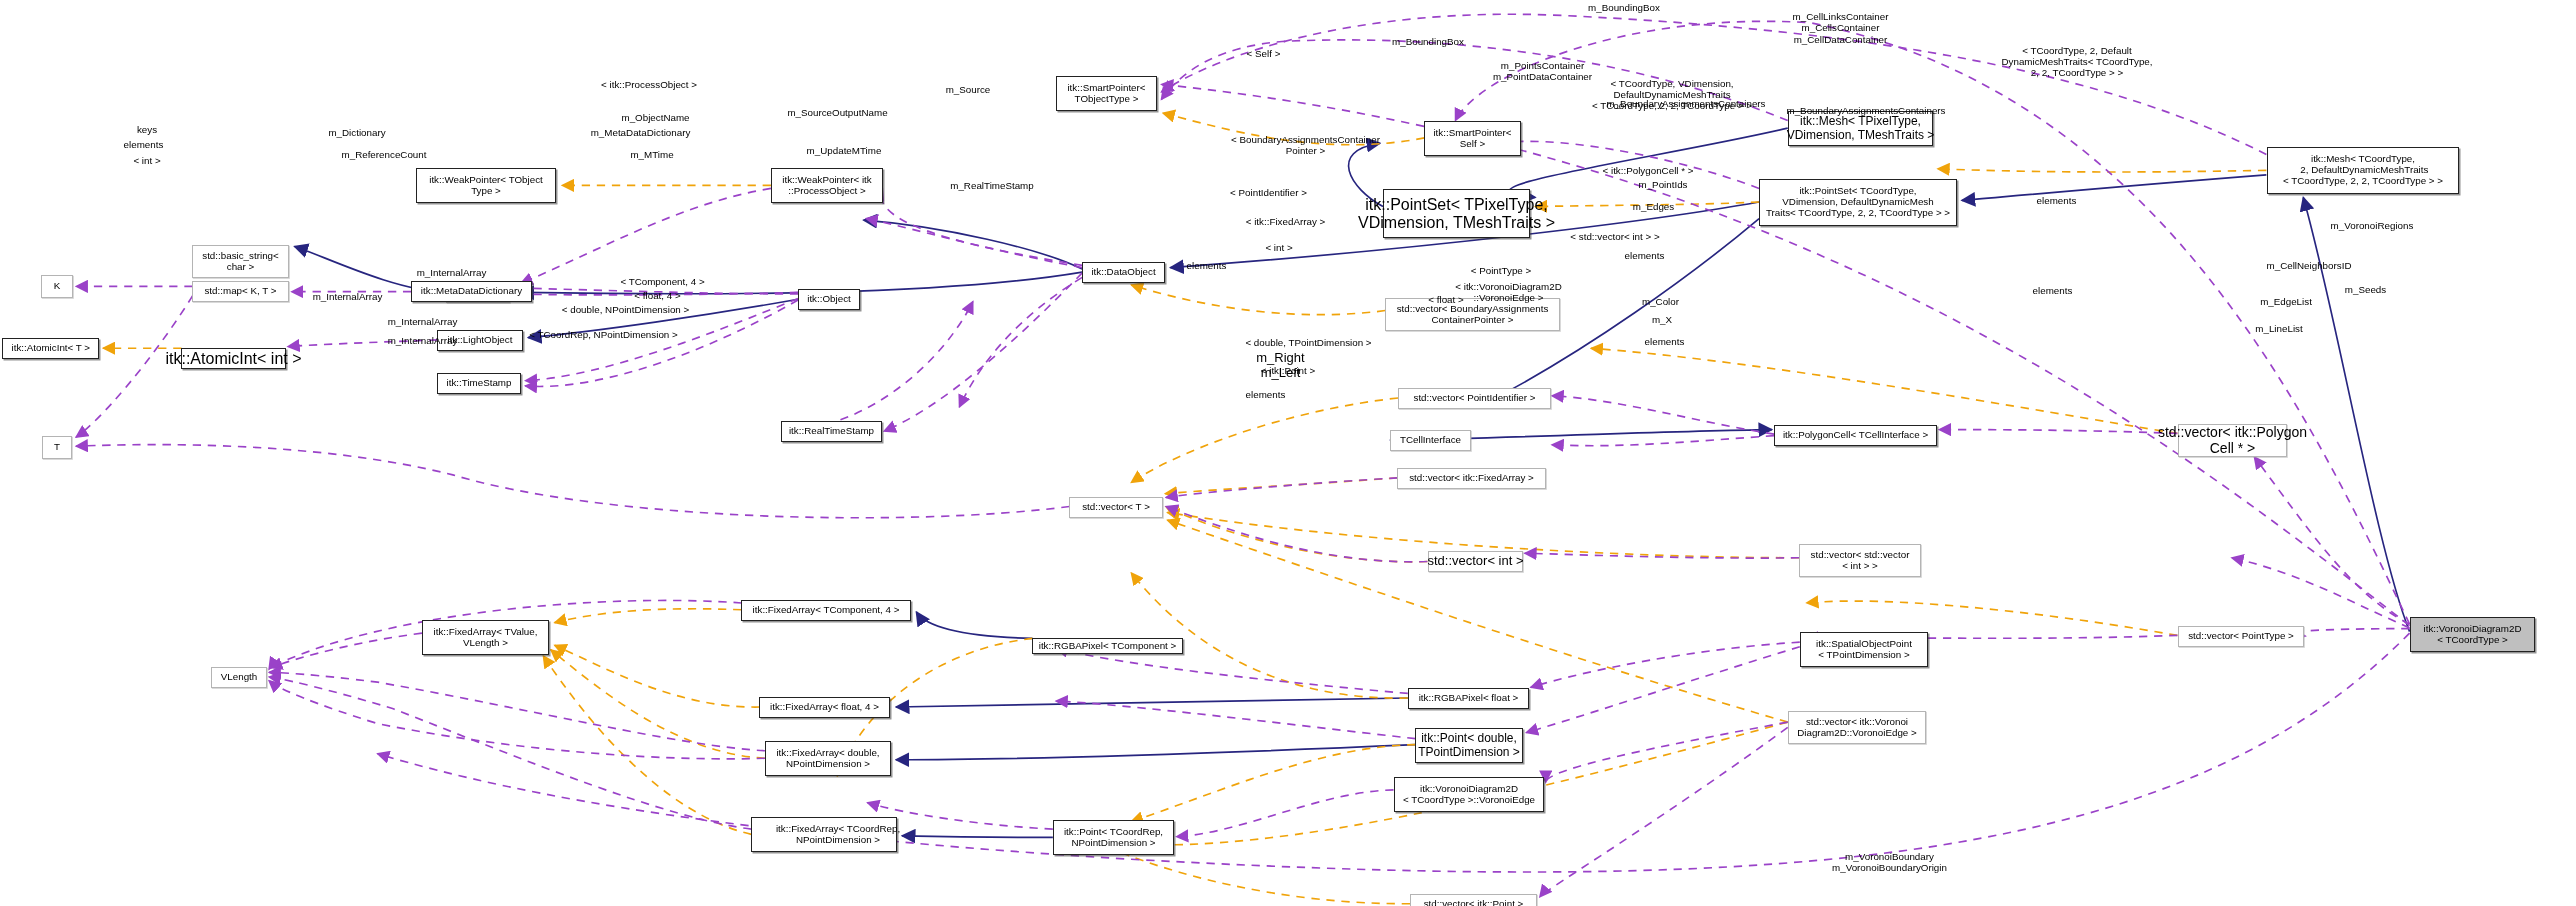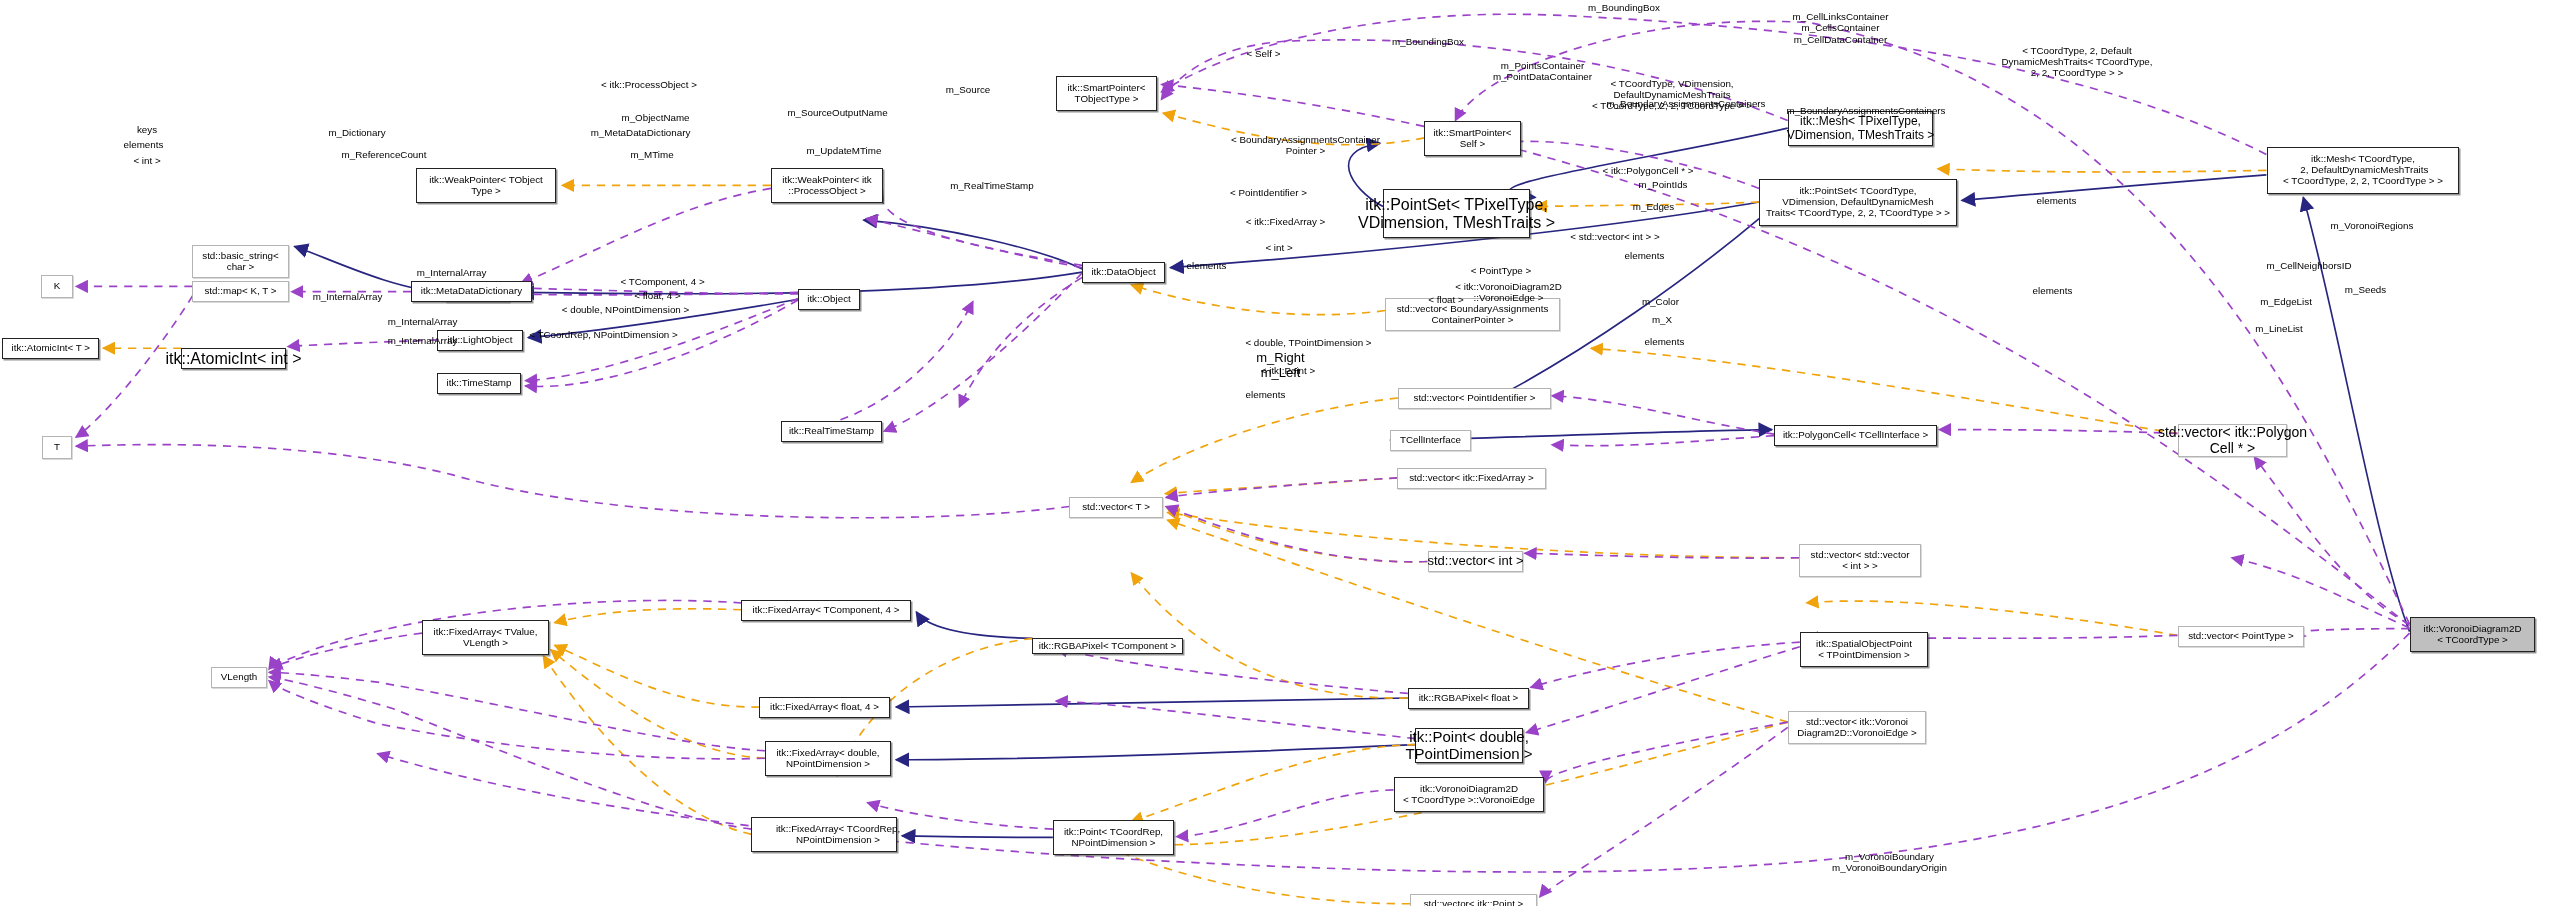--- a/index.html
+++ b/index.html
@@ -207,21 +207,21 @@
 VLength &gt;</div>
     <div class="node tmpl" style="left: 211px; top: 667px; width: 56px; height: 21px; font-size: 9.8px;">VLength</div>
     <div class="node cls" style="left: 741px; top: 600px; width: 170px; height: 21px; font-size: 9.8px;">itk::FixedArray&lt; TComponent, 4 &gt;</div>
     <div class="node cls" style="left: 759px; top: 697px; width: 131px; height: 21px; font-size: 9.8px;">itk::FixedArray&lt; float, 4 &gt;</div>
     <div class="node cls" style="left: 765px; top: 741px; width: 126px; height: 35px; font-size: 9.8px;">itk::FixedArray&lt; double,
 NPointDimension &gt;</div>
     <div class="node cls" style="left: 751px; top: 817px; width: 146px; height: 35px; font-size: 9.8px; padding-left: 31px;">itk::FixedArray&lt; TCoordRep,
 NPointDimension &gt;</div>
     <div class="node cls" style="left: 1032px; top: 628px; width: 151px; height: 16px; font-size: 9.8px; margin-top: 10px;">itk::RGBAPixel&lt; TComponent &gt;</div>
     <div class="node cls" style="left: 1408px; top: 688px; width: 121px; height: 21px; font-size: 9.8px;">itk::RGBAPixel&lt; float &gt;</div>
-    <div class="node cls" style="left: 1415px; top: 728px; width: 108px; height: 35px; font-size: 15px;">itk::Point&lt; double,
+    <div class="node cls" style="left: 1415px; top: 728px; width: 108px; height: 35px; font-size: 12px;">itk::Point&lt; double,
 TPointDimension &gt;</div>
     <div class="node cls" style="left: 1394px; top: 777px; width: 150px; height: 35px; font-size: 9.8px;">itk::VoronoiDiagram2D
 &lt; TCoordType &gt;::VoronoiEdge</div>
     <div class="node cls" style="left: 1053px; top: 820px; width: 121px; height: 35px; font-size: 9.8px;">itk::Point&lt; TCoordRep,
 NPointDimension &gt;</div>
     <div class="node tmpl" style="left: 1410px; top: 894px; width: 127px; height: 21px; font-size: 9.8px;">std::vector&lt; itk::Point &gt;</div>
     <div class="node cls" style="left: 1800px; top: 632px; width: 128px; height: 35px; font-size: 9.8px;">itk::SpatialObjectPoint
 &lt; TPointDimension &gt;</div>
     <div class="node tmpl" style="left: 1788px; top: 711px; width: 138px; height: 33px; font-size: 9.8px;">std::vector&lt; itk::Voronoi
 Diagram2D::VoronoiEdge &gt;</div>

